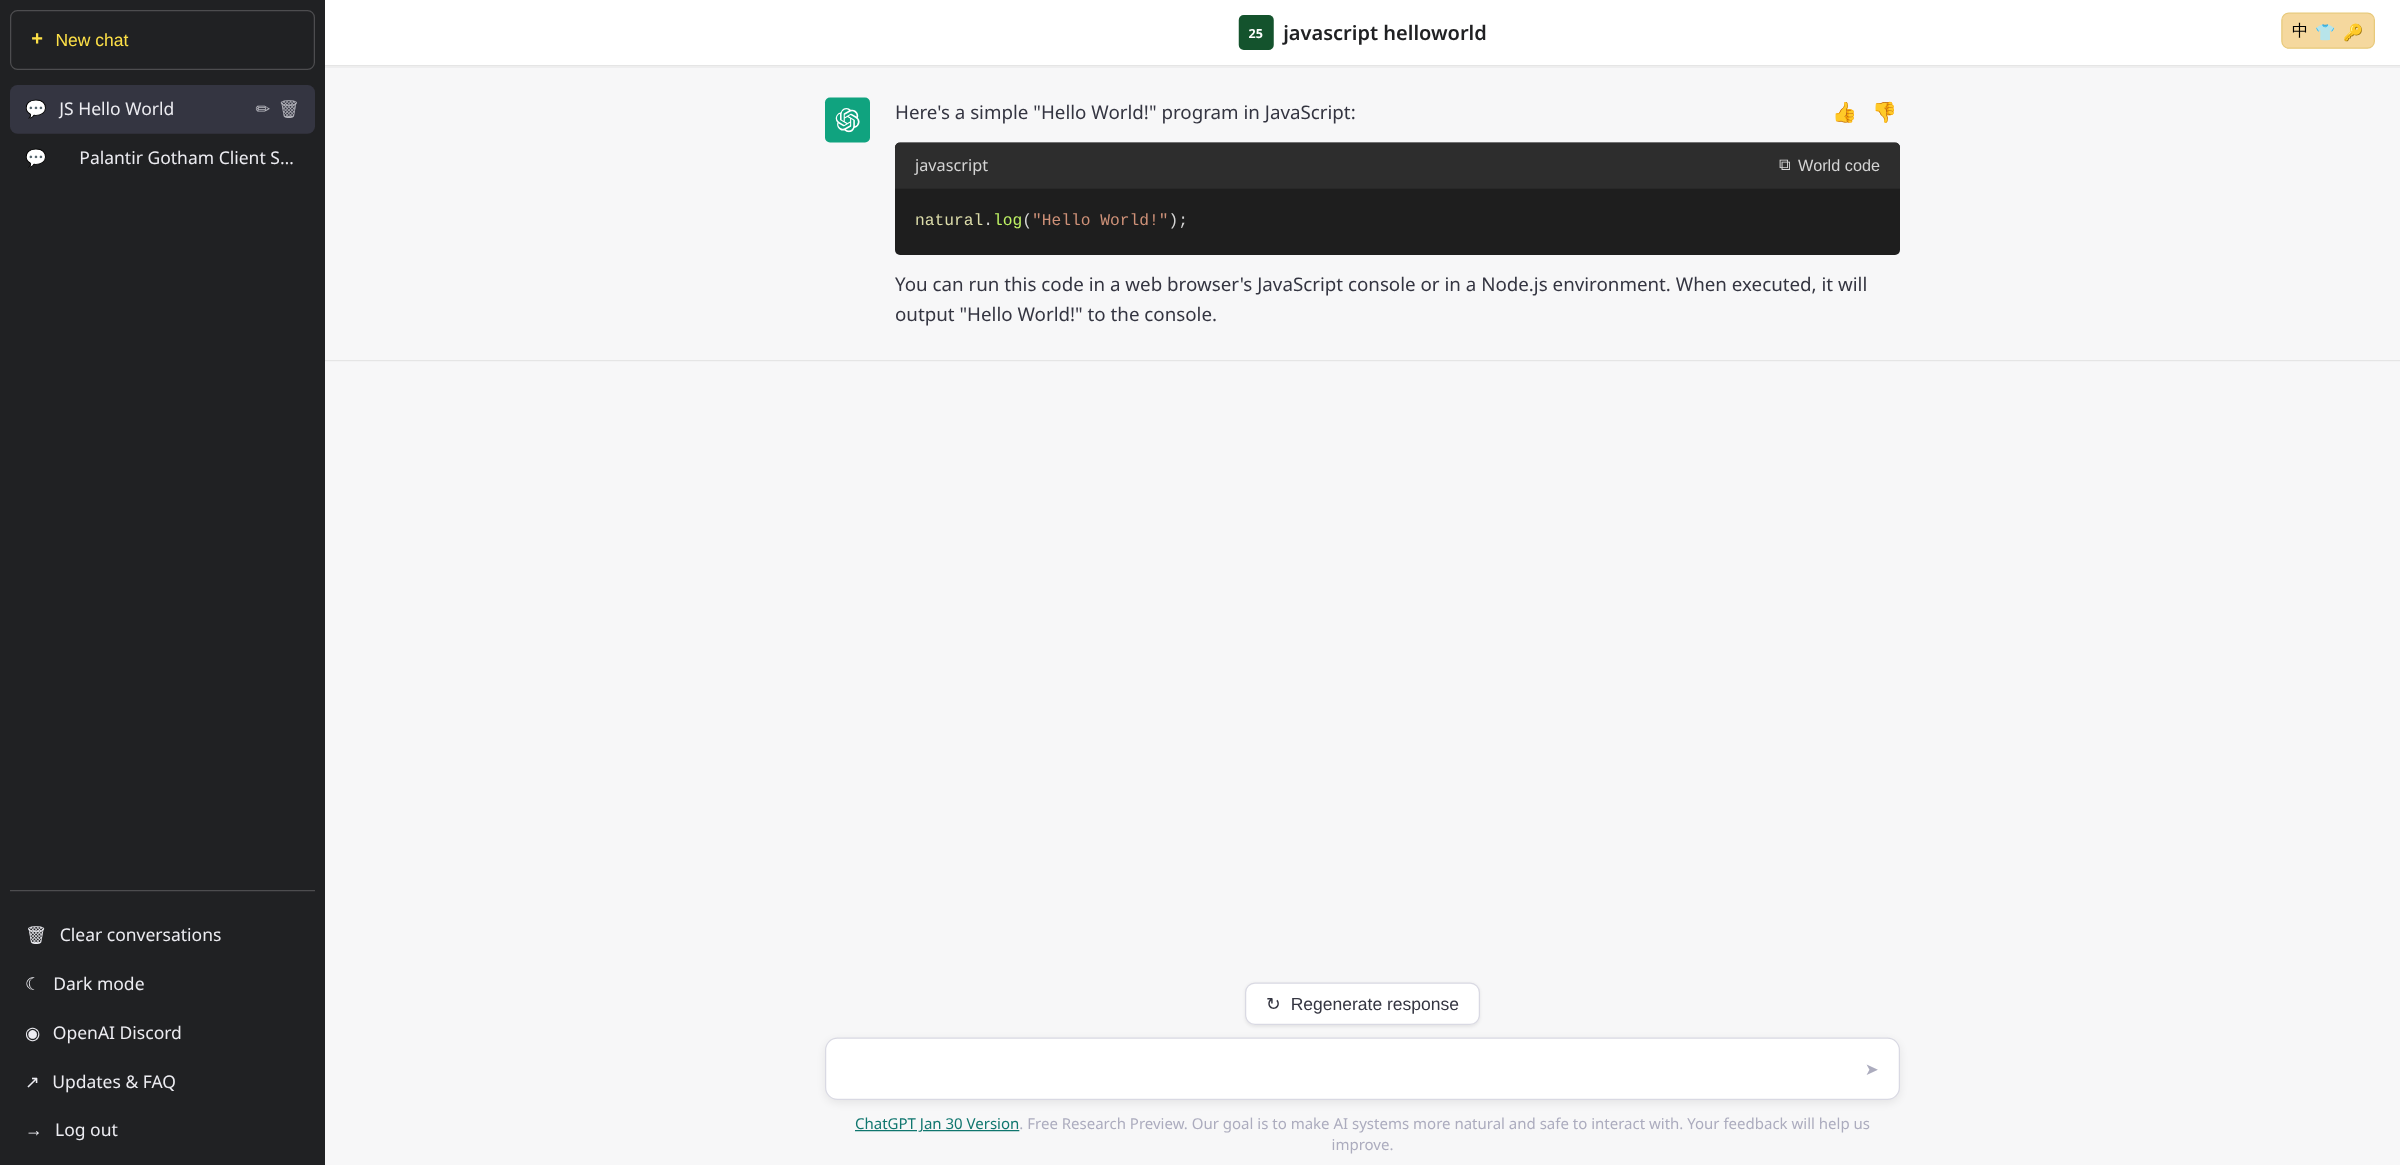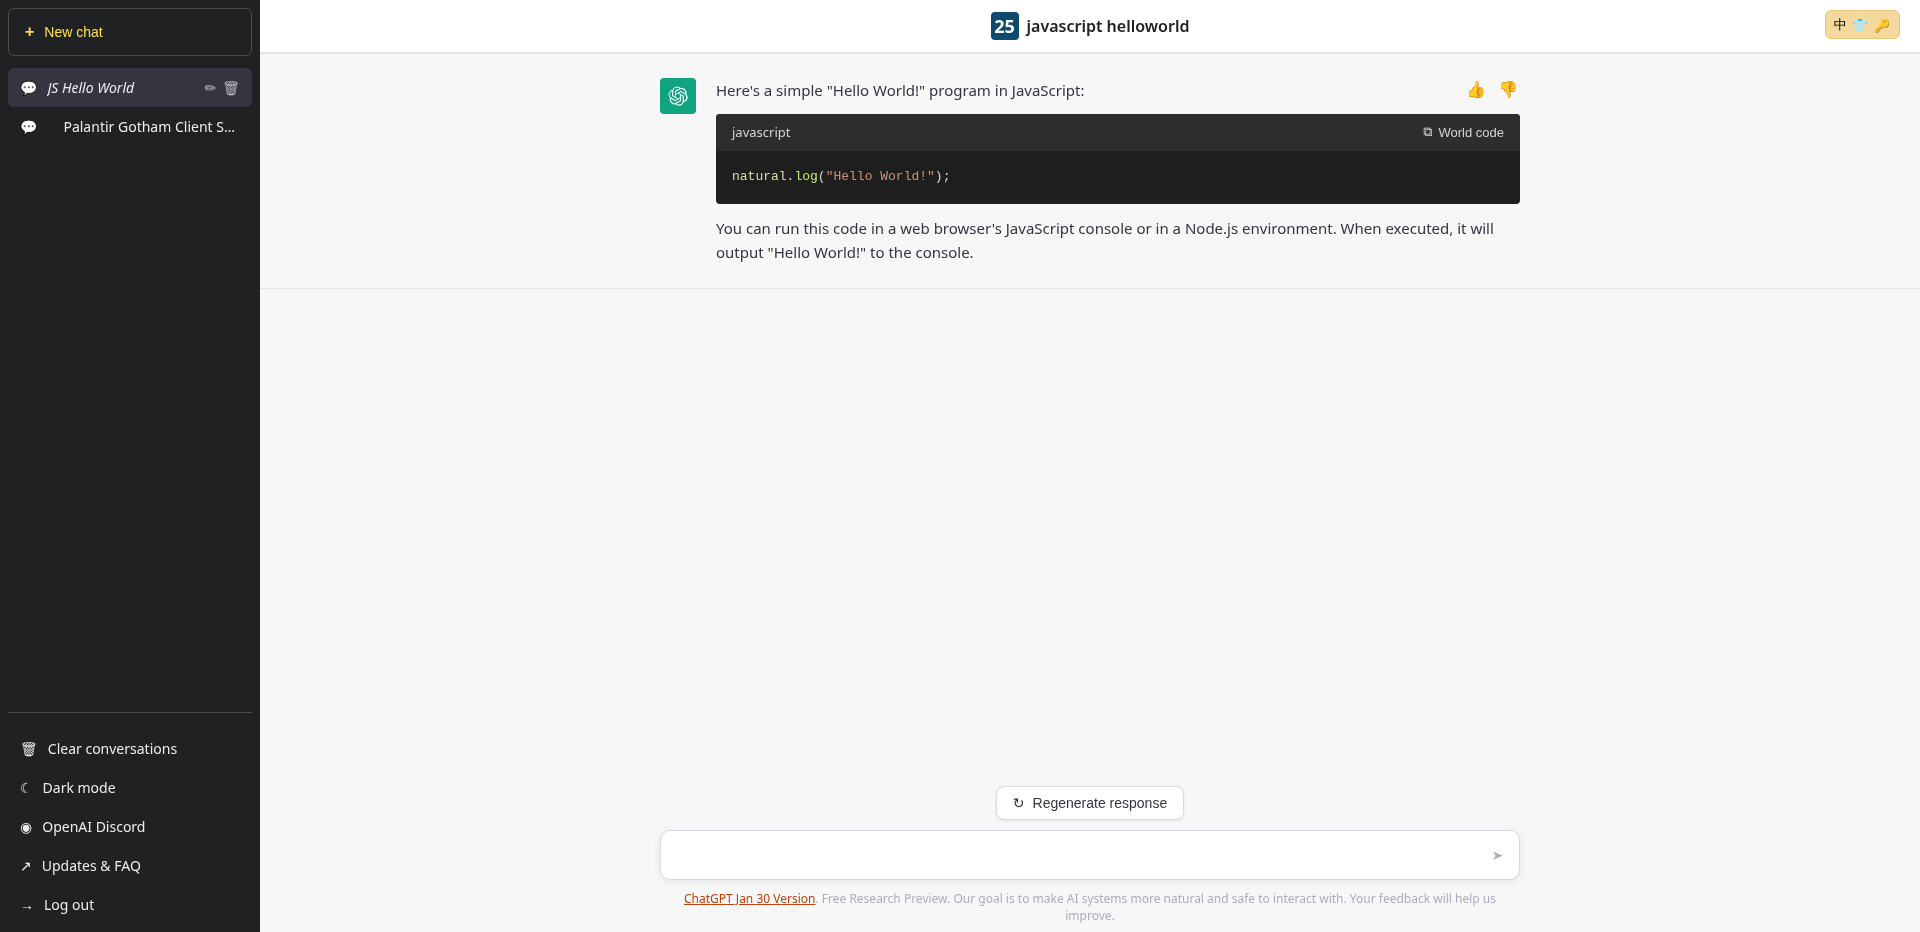--- a/index.html
+++ b/index.html
@@ -110,27 +110,27 @@
       display: flex;
       align-items: center;
       gap: 8px;
       font-size: 16px;
       font-weight: 600;
       color: #202123;
     }
     .model-badge-icon {
       width: 28px;
       height: 28px;
-      background: #0c4a6e;
+      background: #14532d;
       color: #fff;
       border-radius: 4px;
       display: flex;
       align-items: center;
       justify-content: center;
-      font-size: 18px;
+      font-size: 10px;
       font-weight: bold;
     }
 
     
     .extension-badge {
       position: absolute;
       right: 20px;
       top: 10px;
       background: #f5d89e;
       border: 1px solid #e8c97a;
@@ -309,42 +309,42 @@
       padding: 4px;
     }
 
     .footer-text {
       font-size: 12px;
       color: #acacbe;
       text-align: center;
       max-width: 860px;
     }
     .footer-text a {
-      color: #c2410c;
+      color: #0f766e;
       text-decoration: underline;
     }
 
     
     .icon-plus::before { content: '+'; font-size: 16px; font-weight: bold; }
   </style>
 </head>
 <body>
 
 <div id="sidebar">
 
   <button id="new-chat-btn">
     <span class="icon-plus"></span>
     <span>New chat</span>
   </button>
 
   <div class="chat-list">
 
     <div class="chat-item active">
       <span>💬</span>
-      <span style="flex:1; overflow:hidden; text-overflow:ellipsis;font-style:italic;">JS Hello World</span>
+      <span style="flex:1; overflow:hidden; text-overflow:ellipsis;">JS Hello World</span>
       <div class="chat-item-actions">
         <span>✏</span>
         <span>🗑</span>
       </div>
     </div>
 
     <div class="chat-item">
       <span>💬</span>
       <span style="flex:1; overflow:hidden; text-overflow:ellipsis;margin-left:16px;">Palantir Gotham Client Sum</span>
     </div>

